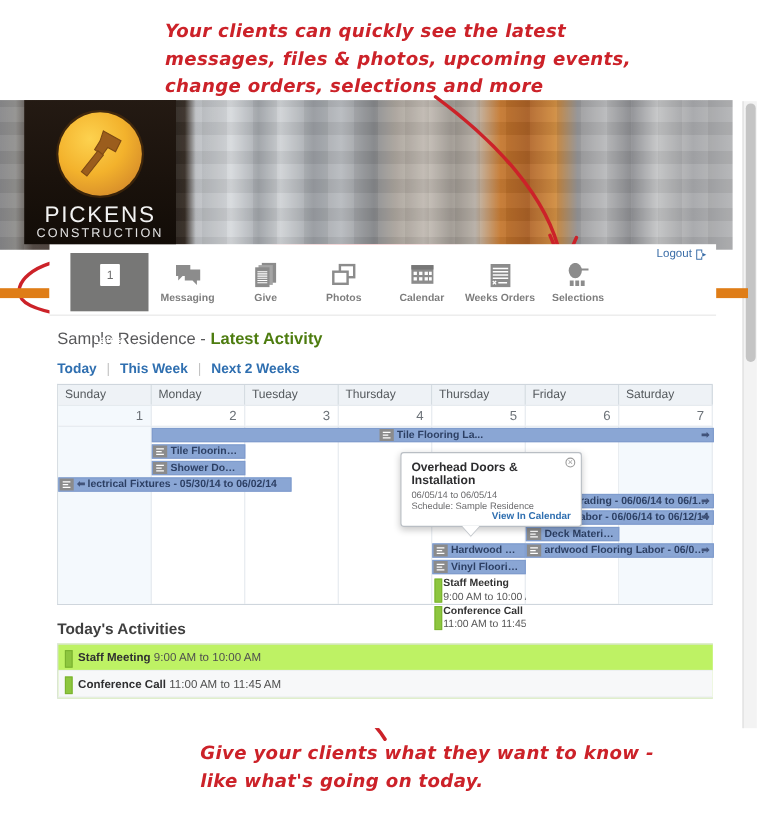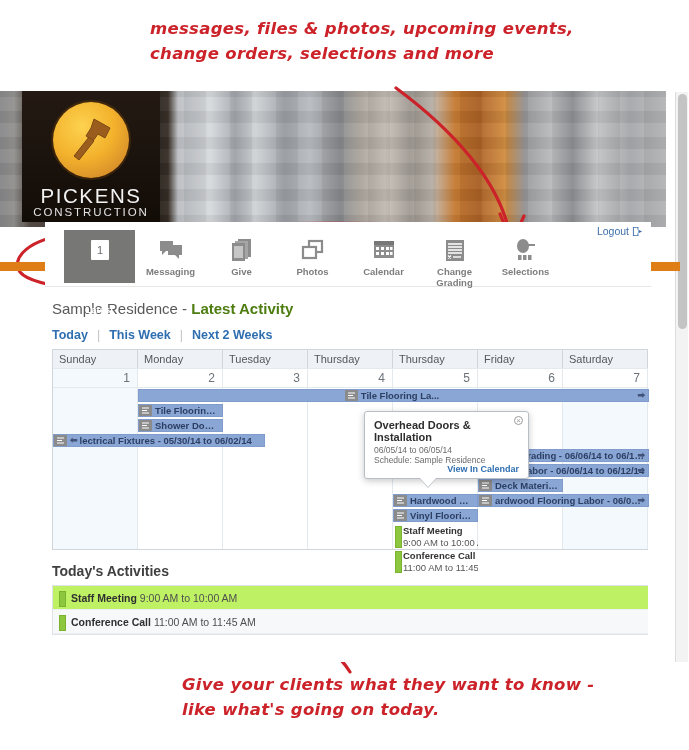--- a/index.html
+++ b/index.html
@@ -358,21 +358,21 @@
             <div class="nav-ico">
               <svg width="22" height="23" viewBox="0 0 22 23">
                 <rect x="2" y="1" width="18" height="21" fill="#8c8c8c"></rect>
                 <g stroke="#fff" stroke-width="1.4">
                   <path d="M4 5h14M4 8h14M4 11h14M4 14h14"></path>
                   <path d="M9 18h8"></path>
                 </g>
                 <path d="M4 16.5 l3 3 M7 16.5 l-3 3" stroke="#fff" stroke-width="1.2"></path>
               </svg>
             </div>
-            <div class="nav-label">Change Grading</div>
+            <div class="nav-label">Weeks Orders</div>
           </div>
 
           <div class="nav-item">
             <div class="nav-ico">
               <svg width="24" height="23" viewBox="0 0 24 23">
                 <ellipse cx="9" cy="7" rx="6" ry="7" fill="#8c8c8c"></ellipse>
                 <path d="M13 5 h8 v2 h-8 z" fill="#8c8c8c"></path>
                 <g fill="#8c8c8c">
                   <rect x="4" y="16" width="3.5" height="5"></rect>
                   <rect x="9" y="16" width="3.5" height="5"></rect>
@@ -592,20 +592,21 @@
 
     </div>
 
   </div>
 
   <div id="scrollbar">
     <div id="scroll-thumb"></div>
   </div>
 
   <div class="handwriting" id="anno-top">
+    <span class="anno-line">Your clients can quickly see the latest</span>
     <span class="anno-line">messages, files &amp; photos, upcoming events,</span>
     <span class="anno-line">change orders, selections and more</span>
   </div>
 
   <div class="handwriting" id="anno-bottom">
     <span class="anno-line">Give your clients what they want to know -</span>
     <span class="anno-line">like what's going on today.</span>
   </div>
 
   <svg id="overlay-svg">

